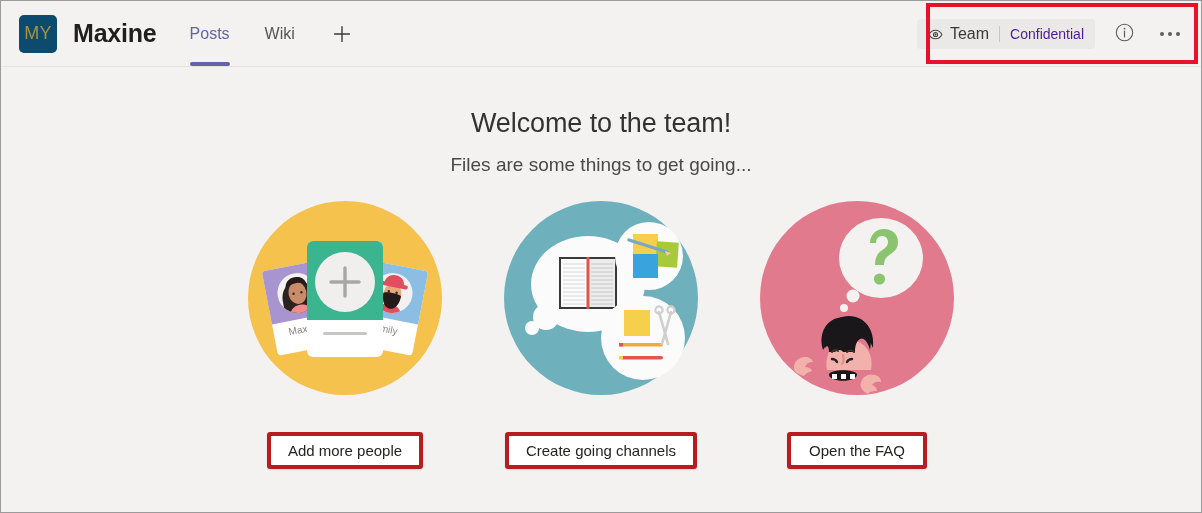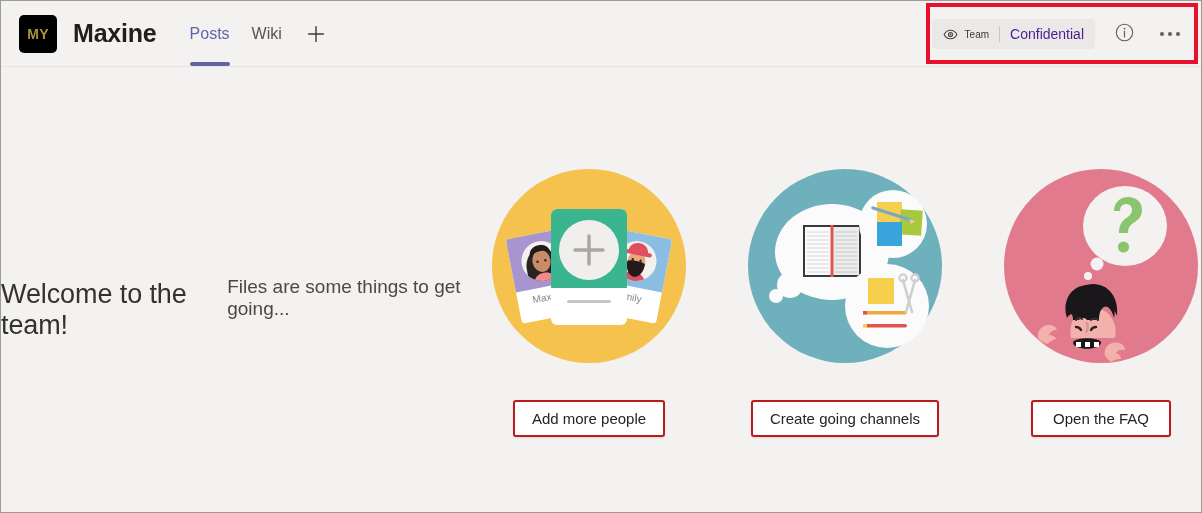--- a/index.html
+++ b/index.html
@@ -37,44 +37,45 @@
     display: flex;
     align-items: center;
     padding-left: 18px;
     height: 100%;
   }
 
   .team-avatar {
     width: 38px;
     height: 38px;
     border-radius: 5px;
-    background: #000000;
+    background: #0c4a6e;
     color: #a59340;
-    font-size: 14px;
-    font-weight: 700;
+    font-size: 18px;
+    font-weight: 400;
     letter-spacing: .3px;
     display: flex;
     align-items: center;
     justify-content: center;
     flex: none;
   }
 
   .channel-title {
     margin-left: 16px;
     font-size: 25px;
     font-weight: 700;
     color: #201f1e;
     letter-spacing: -.2px;
   }
 
   .tabs {
     display: flex;
     align-items: flex-end;
     height: 100%;
     margin-left: 22px;
+    gap: 13px;
   }
 
   .tab {
     position: relative;
     height: 100%;
     display: flex;
     align-items: center;
     padding: 0 11px;
     font-size: 16px;
     color: #575451;
@@ -115,21 +116,21 @@
   .sensitivity-pill {
     display: flex;
     align-items: center;
     height: 30px;
     background: #ebe9e7;
     border-radius: 4px;
     padding: 0 11px;
     cursor: pointer;
   }
   .pill-eye { display: flex; align-items: center; margin-right: 7px; }
-  .pill-scope { font-size: 10px; color: #3b3a39; }
+  .pill-scope { font-size: 16px; color: #3b3a39; }
   .pill-sep {
     width: 1px;
     height: 16px;
     background: #c8c6c4;
     margin: 0 10px;
   }
   .pill-label { font-size: 14px; color: #4c1d95; }
 
   .icon-btn {
     width: 34px;
@@ -163,21 +164,21 @@
   }
 
   
   .main {
     position: absolute;
     top: 67px; left: 0;
     width: 1200px;
     height: 444px;
     background: #f3f2f1;
     display: flex;
-    flex-direction: row;
+    flex-direction: column;
     align-items: center;
   }
 
   .welcome-title {
     margin-top: 40px;
     font-size: 27px;
     color: #333231;
     font-weight: 400;
     letter-spacing: -.1px;
   }
@@ -206,21 +207,21 @@
     position: relative;
   }
   .illustration svg { display: block; }
 
   .action-btn {
     margin-top: 34px;
     min-width: 140px;
     height: 37px;
     padding: 0 17px;
     background: #ffffff;
-    border: 2px solid #b91c1c;
+    border: 4px solid #b91c1c;
     border-radius: 3px;
     box-shadow: 0 1px 2px rgba(0,0,0,.11);
     font-family: "Liberation Sans", sans-serif;
     font-size: 15px;
     color: #252423;
     cursor: pointer;
     white-space: nowrap;
   }
 </style>
 </head>

